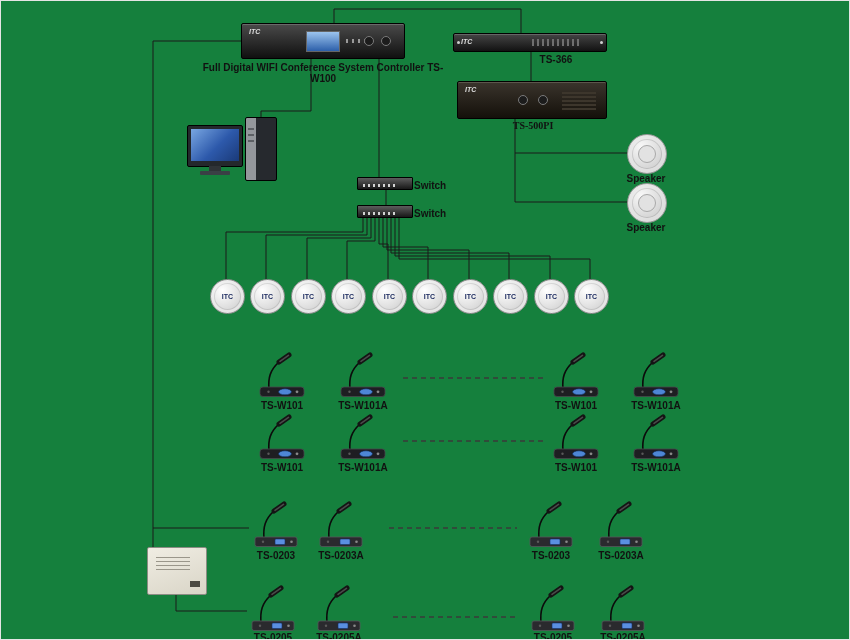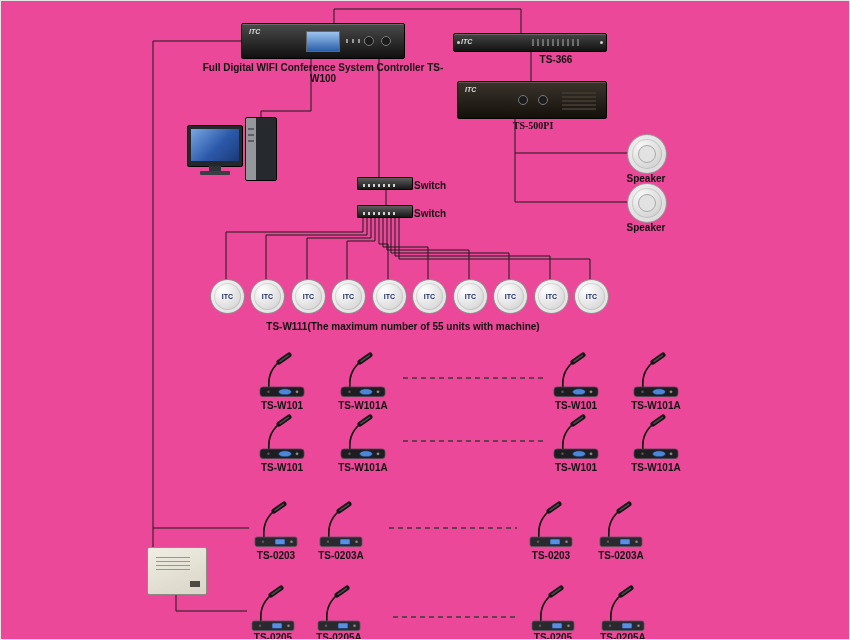--- a/index.html
+++ b/index.html
@@ -1,16 +1,16 @@
 <!DOCTYPE html>
 <html><head>
 <meta charset="utf-8">
 <style>
   html,body{margin:0;padding:0;background:#fff;}
-  #canvas{position:relative;width:850px;height:640px;background:#ec4899;overflow:hidden;
+  #canvas{position:relative;width:850px;height:640px;background:#15803d;overflow:hidden;
           font-family:"Liberation Sans",sans-serif;border:1px solid #e5e5e5;box-sizing:border-box;}
   #wires{position:absolute;left:0;top:0;z-index:0;pointer-events:none;}
   .dev{position:absolute;z-index:2;}
   .tag{position:absolute;z-index:3;font:bold 10px "Liberation Sans",sans-serif;color:#111;text-align:center;}
 
   
   .controller{left:240px;top:22px;width:162px;height:34px;background:linear-gradient(#4a4a4a,#101010);
               border:1px solid #000;border-radius:2px;box-shadow:inset 0 1px 0 #6a6a6a;}
   .rbrand{position:absolute;left:7px;top:4px;color:#ddd;font:italic bold 7px "Liberation Sans",sans-serif;}
   .controller .scr{position:absolute;left:64px;top:7px;width:32px;height:19px;
@@ -200,21 +200,20 @@
     </div>
   <div class="unit" style="left:492px;top:278px;">
       <span>ITC</span>
     </div>
   <div class="unit" style="left:533px;top:278px;">
       <span>ITC</span>
     </div>
   <div class="unit" style="left:573px;top:278px;">
       <span>ITC</span>
     </div>
-  <div class="tag" style="left:252px;top:320px;width:300px;">TS-W111(The maximum number of 55 units with machine)</div>
 
   <div class="mic" style="left:253px;top:344px;"><svg viewBox="0 0 56 52" width="56" height="52">
         <use href="#sym-mic-w"></use>
       </svg></div>
   <div class="mic" style="left:334px;top:344px;"><svg viewBox="0 0 56 52" width="56" height="52">
         <use href="#sym-mic-w"></use>
       </svg></div>
   <div class="mic" style="left:547px;top:344px;"><svg viewBox="0 0 56 52" width="56" height="52">
         <use href="#sym-mic-w"></use>
       </svg></div>

